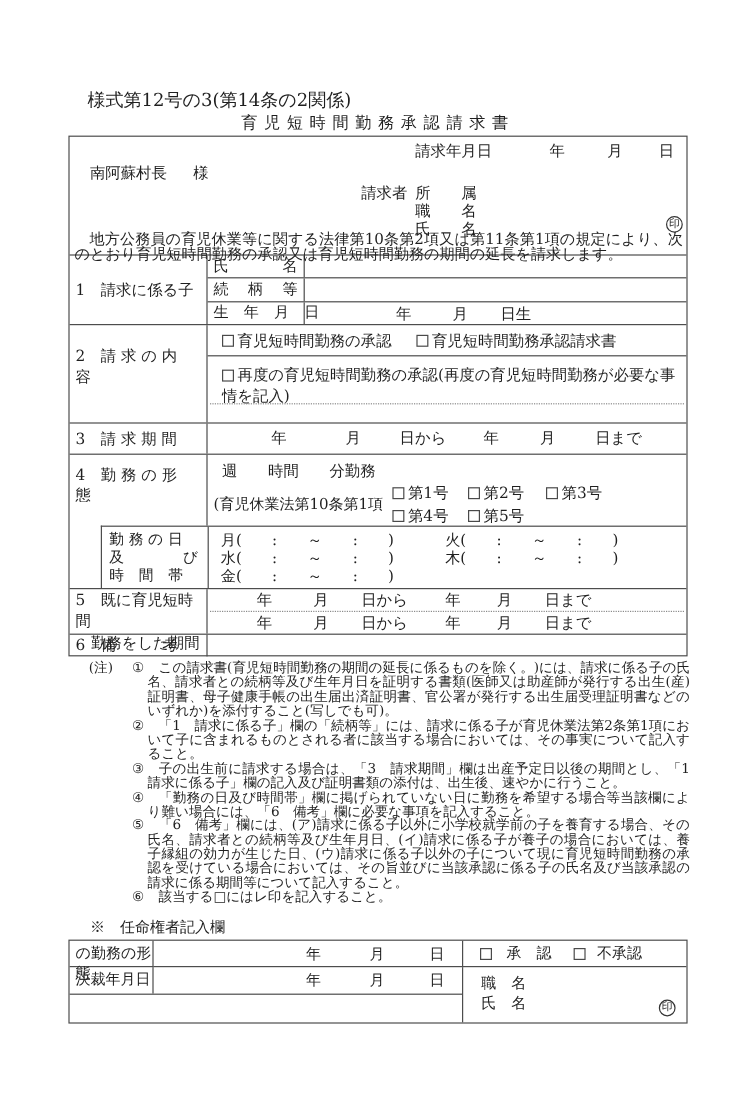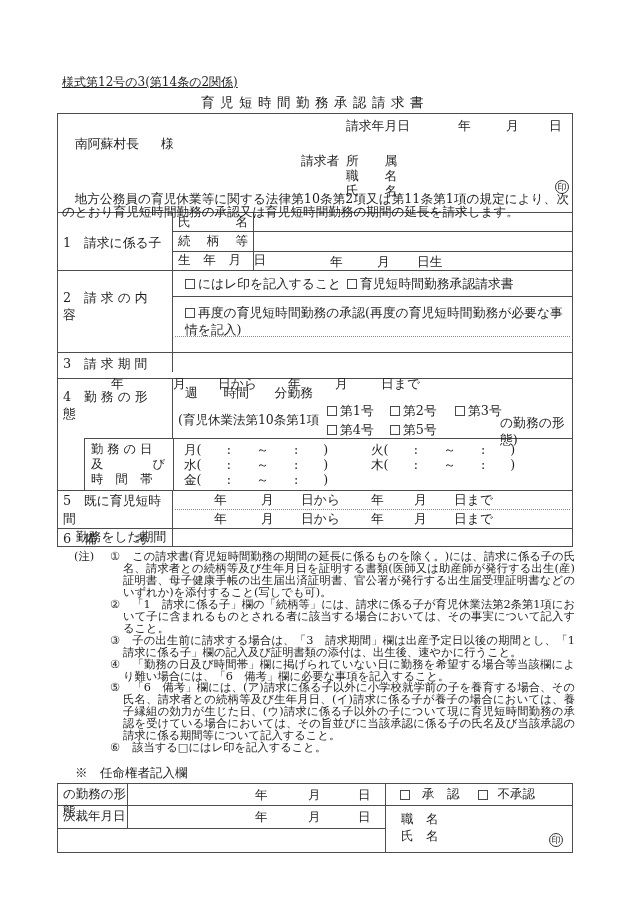--- a/index.html
+++ b/index.html
@@ -4,21 +4,21 @@
 <style>
   * { margin:0; padding:0; box-sizing:border-box; }
   html,body { background:#fff; }
   body {
     width:630px; height:915px; position:relative;
     font-family:"DejaVu Serif","Liberation Serif",serif;
     color:#1f1f1f; font-size:12.8px;
   }
   .abs { position:absolute; }
   
-  .form-code { left:62px; top:74px; font-size:12px;text-decoration:underline; }
+  .form-code { left:73px; top:74px; font-size:15px; }
   .doc-title { left:0; right:0; top:94px; text-align:center; font-size:13.5px; letter-spacing:5.5px; }
   
   .main-table { left:57px; top:113px; width:516px; height:434px; border:1px solid #4d4d4d; }
   .row { display:flex; border-top:1px solid #4d4d4d; }
   .lcol { width:115px; border-right:1px solid #4d4d4d; padding:2px 4px 0 5px; font-size:12.8px; line-height:17px; }
   .plabel { white-space:pre-line; }
   .vcenter { display:flex; align-items:center; }
   .grow { flex:1; position:relative; }
   
   .header-cell { height:98px; position:relative; font-size:12.8px; }
@@ -29,21 +29,21 @@
   .subrow + .subrow { border-top:1px solid #4d4d4d; }
   .slabel { width:81px; border-right:1px solid #4d4d4d; padding:0 5px; display:flex; align-items:center; justify-content:space-between; font-size:12.6px; }
   .slabel span { letter-spacing:0; }
   .subval { flex:1; position:relative; }
   
   .r2 { height:82px; }
   .opt-row { height:25px; position:relative; }
   .again-row { border-top:1px solid #4d4d4d; height:43px; position:relative; }
   .dotline { position:absolute; left:2px; right:2px; border-top:1px dotted #8a8a8a; }
   
-  .r3 { height:26px;flex-direction:column; }
+  .r3 { height:26px; }
   
   .r4 { height:112px; flex-direction:column; }
   .r4-upper { display:flex; height:60px; }
   .r4-upper .lcol { border-right:1px solid #4d4d4d; }
   .r4-nest { display:flex; height:52px; }
   .nest-spacer { width:26px; }
   .nest-box { flex:1; display:flex; border-top:1px solid #4d4d4d; border-left:1px solid #4d4d4d; }
   .sched-label { width:89px; border-right:1px solid #4d4d4d; padding:3px 6px 0 6px; font-size:12.3px; line-height:15px; white-space:pre-line; }
   .time-grid { flex:1; position:relative; font-size:12.6px; }
   .time-grid span { position:absolute; white-space:pre; }
@@ -130,21 +130,21 @@
         </div>
       </div>
     </div>
   </div>
 
   <div class="row r2">
     <div class="lcol plabel" style="padding-top:18px;">2　請 求 の 内
 容</div>
     <div class="grow">
       <div class="opt-row">
-        <span class="abs" style="left:12px; top:5px;"><span class="cb"></span><span>にはレ印を記入すること</span></span>
+        <span class="abs" style="left:12px; top:5px;"><span class="cb"></span><span>育児短時間勤務の承認</span></span>
         <span class="abs" style="left:174px; top:5px;"><span class="cb"></span><span>育児短時間勤務承認請求書</span></span>
       </div>
       <div class="again-row">
         <span class="abs" style="left:12px; top:8px;"><span class="cb"></span><span>再度の育児短時間勤務の承認(再度の育児短時間勤務が必要な事情を記入)</span></span>
         <div class="dotline" style="top:39px;"></div>
       </div>
     </div>
   </div>
 
   <div class="row r3">
@@ -164,21 +164,20 @@
       <div class="lcol plabel" style="padding-top:9px;">4　勤 務 の 形
 態</div>
       <div class="grow">
         <span class="abs wspre" style="left:12px; top:6px;">週　　時間　　分勤務</span>
         <span class="abs" style="left:5px; top:33px; font-size:12.5px;">(育児休業法第10条第1項</span>
         <span class="abs" style="left:154px; top:24px;"><span class="cb"></span><span>第1号</span></span>
         <span class="abs" style="left:217px; top:24px;"><span class="cb"></span><span>第2号</span></span>
         <span class="abs" style="left:282px; top:24px;"><span class="cb"></span><span>第3号</span></span>
         <span class="abs" style="left:154px; top:43px;"><span class="cb"></span><span>第4号</span></span>
         <span class="abs" style="left:217px; top:43px;"><span class="cb"></span><span>第5号</span></span>
-        <span class="abs" style="left:327px; top:36px;">の勤務の形態)</span>
       </div>
     </div>
     <div class="r4-nest">
       <div class="nest-spacer"></div>
       <div class="nest-box">
         <div class="sched-label">勤 務 の 日
 及　　　　び
 時　間　帯</div>
         <div class="time-grid">
           <span style="left:10px; top:3px;">月(　　:　　～　　:　　)</span>

